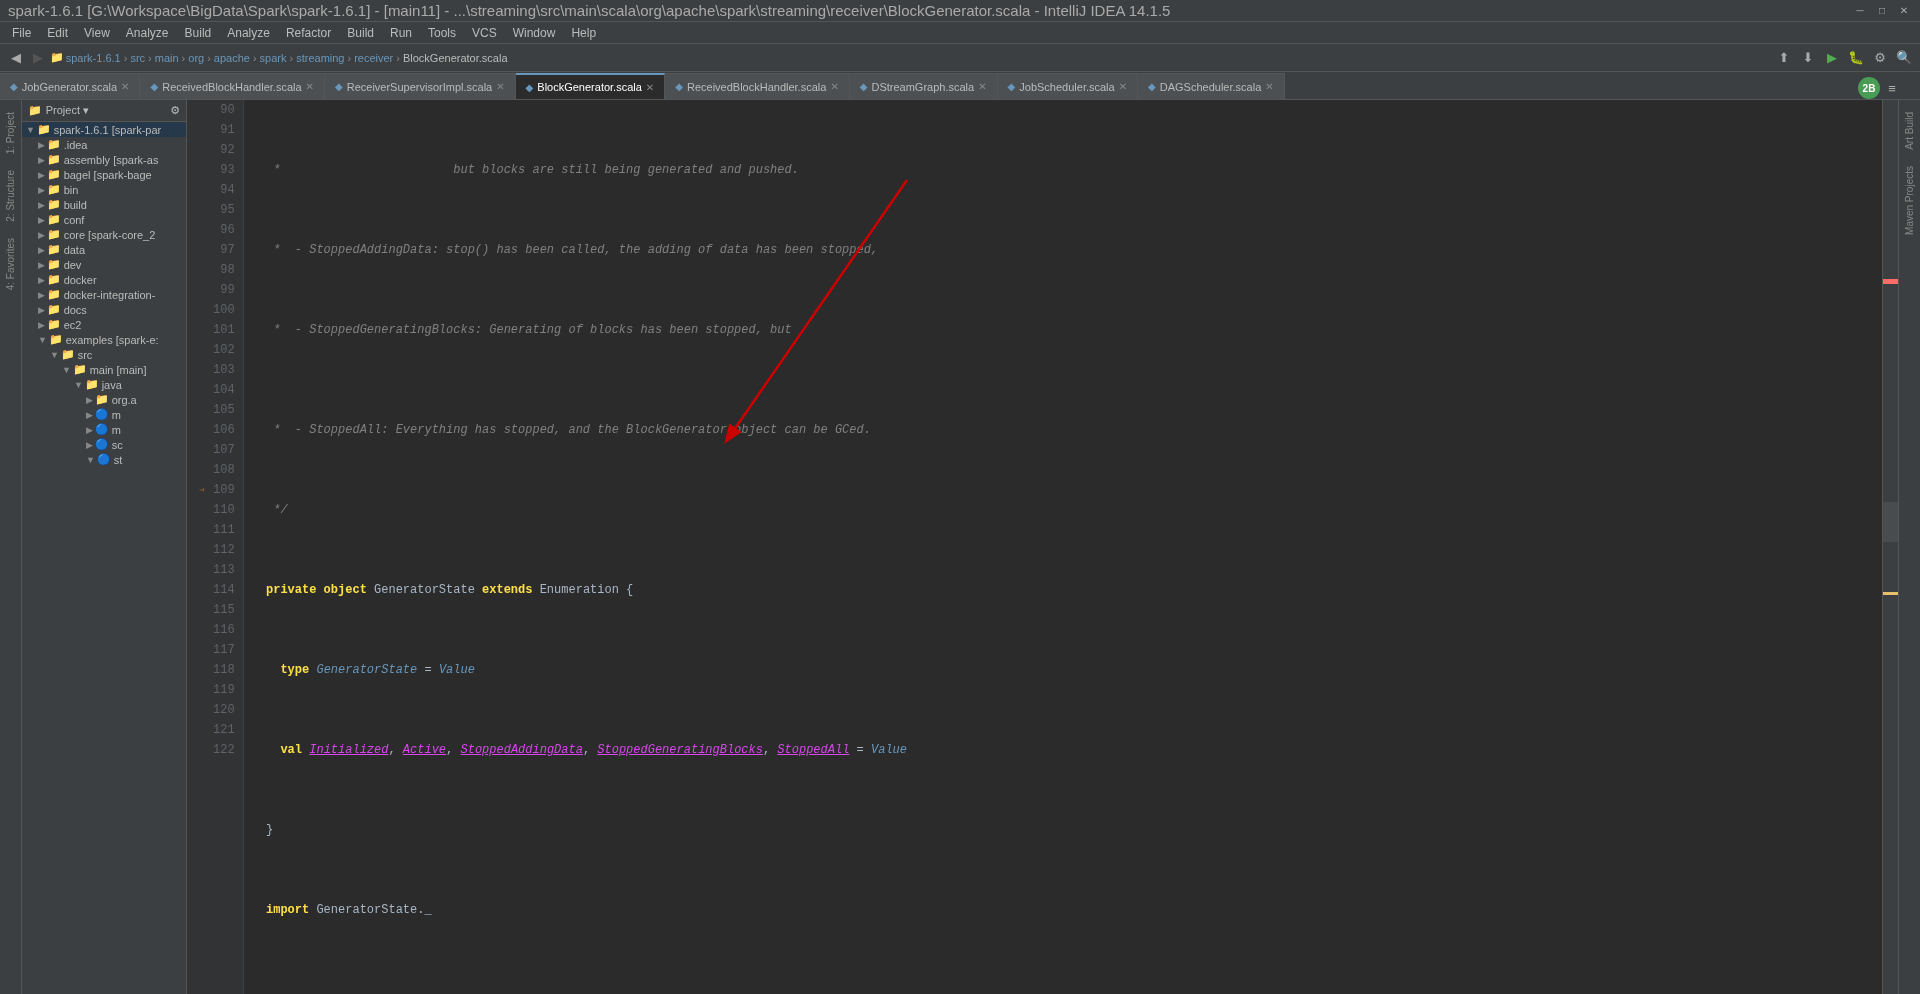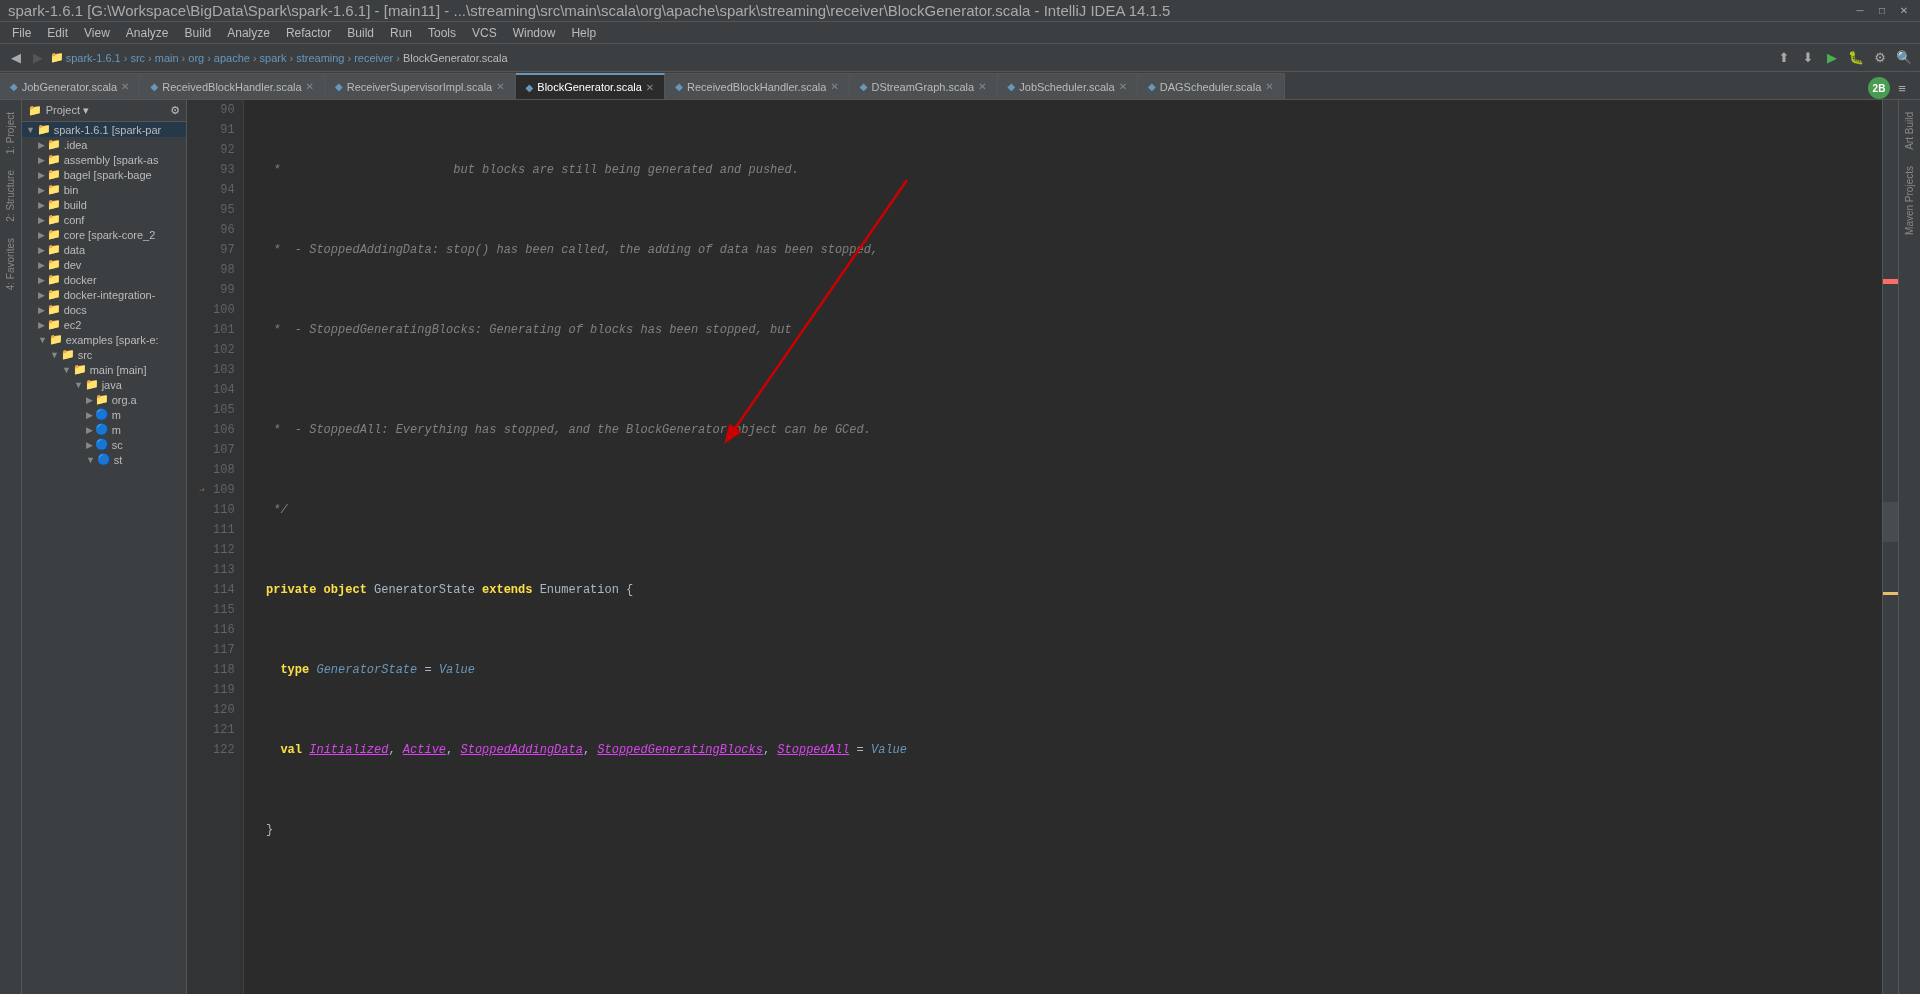--- a/index.html
+++ b/index.html
@@ -355,21 +355,21 @@
   <div class="tab">
     <span class="tab-icon">◆</span>
     <span>JobScheduler.scala</span>
     <span class="tab-close">✕</span>
   </div>
   <div class="tab">
     <span class="tab-icon">◆</span>
     <span>DAGScheduler.scala</span>
     <span class="tab-close">✕</span>
   </div>
-  <div style="margin-left:auto; display:flex; align-items:center; padding-right:8px; gap:2px;">
+  <div style="margin-left:auto; display:flex; align-items:center; padding-right:18px; gap:2px;">
     <div class="green-circle">2B</div>
     <div class="tb-icon">≡</div>
   </div>
 </div>
 
 <div id="main">
 
   <div id="left-tabs">
     <div class="left-tab">1: Project</div>
     <div class="left-tab">2: Structure</div>
@@ -574,20 +574,23 @@
         <div class="code-line">
           <span class="plain">    </span><span class="kw">type </span><span class="italic-blue">GeneratorState</span><span class="plain"> = </span><span class="italic-blue">Value</span>
         </div>
         
         <div class="code-line">
           <span class="plain">    </span><span class="kw">val </span><span class="italic-purple">Initialized</span><span class="plain">, </span><span class="italic-purple">Active</span><span class="plain">, </span><span class="italic-purple">StoppedAddingData</span><span class="plain">, </span><span class="italic-purple">StoppedGeneratingBlocks</span><span class="plain">, </span><span class="italic-purple">StoppedAll</span><span class="plain"> = </span><span class="italic-blue">Value</span>
         </div>
         
         <div class="code-line"><span class="plain">  }</span></div>
         
+        <div class="code-line">
+          <span class="kw">  import </span><span class="plain">GeneratorState._</span>
+        </div>
         
         
         
         
         
         
         
         
         
         

